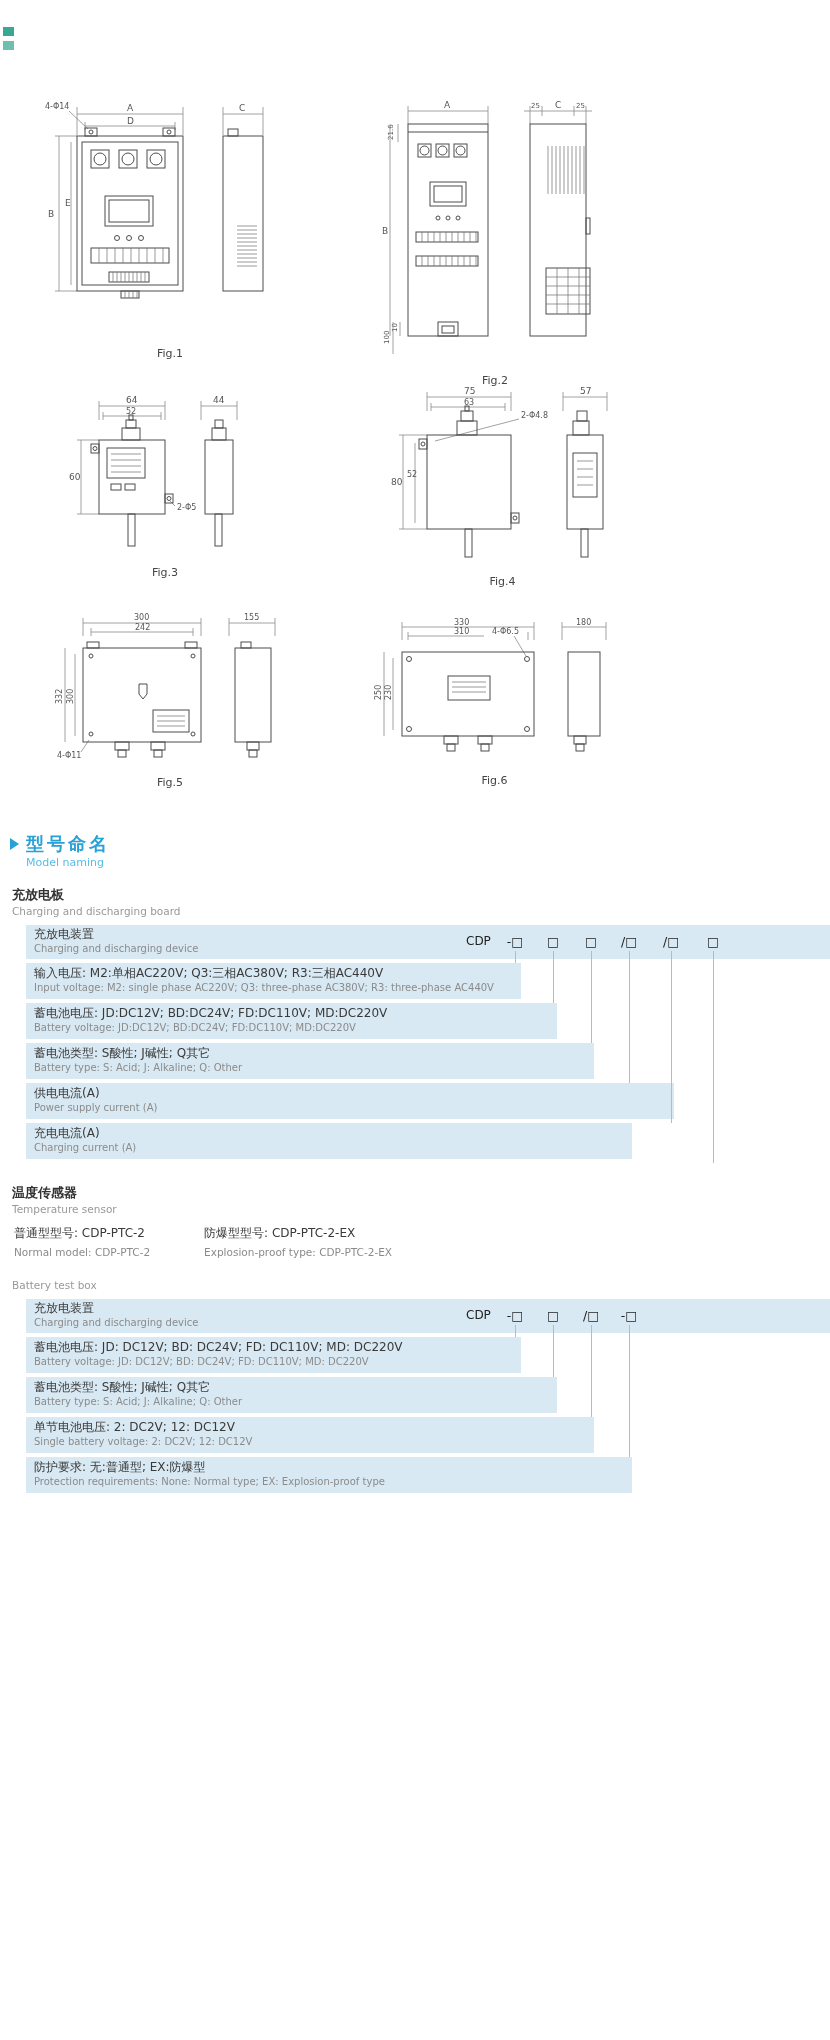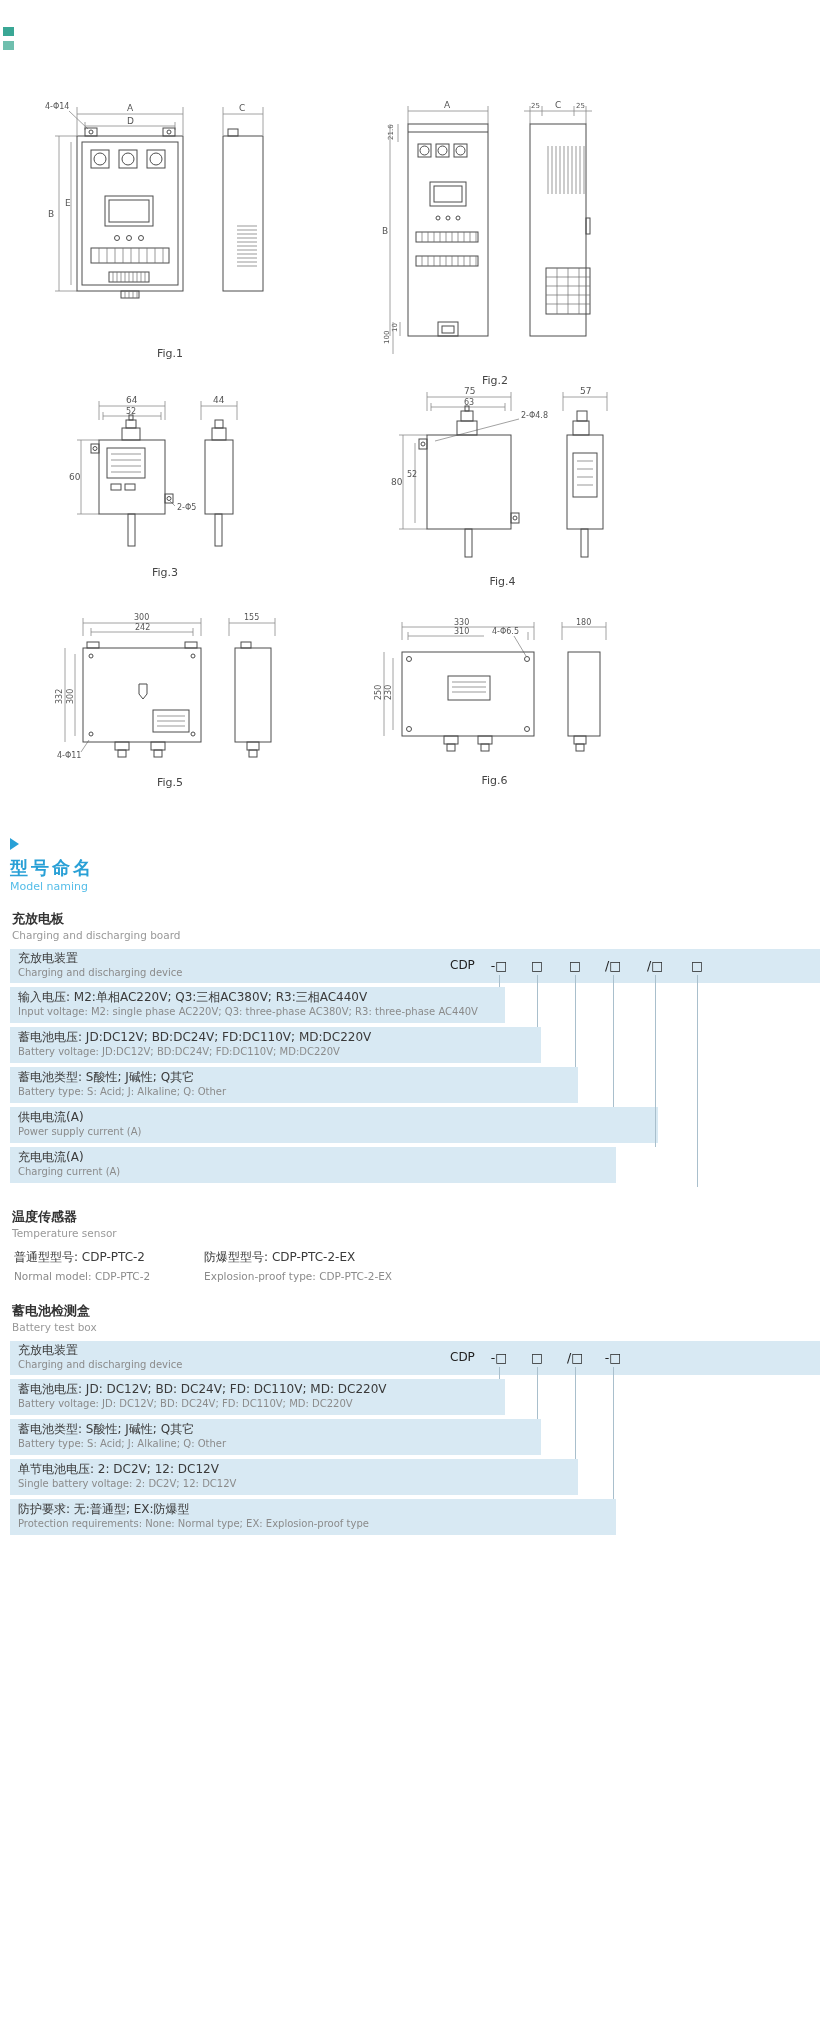--- a/index.html
+++ b/index.html
@@ -17,30 +17,30 @@
   .fig svg rect,.fig svg line,.fig svg circle,.fig svg path{stroke:#4d4d4d;stroke-width:1;fill:none;}
   .fig svg .dim{stroke:#8a8a8a;stroke-width:0.8;}
   .fig svg .thin{stroke:#6f6f6f;stroke-width:0.7;}
   .fig svg text{stroke:none;fill:#555;font-size:9px;font-family:"DejaVu Sans",sans-serif;}
   .fig svg text.f8{font-size:8px;}
   .fig svg text.f7{font-size:7px;}
   .fig-label{font-size:11px;color:#444;text-align:center;margin-top:14px;}
 
   
   .naming{position:absolute;left:10px;top:833px;width:810px;}
-  .sec-head{display:flex;align-items:flex-start;gap:7px;margin:0 0 14px 0;flex-direction:column;}
+  .sec-head{display:flex;align-items:flex-start;gap:7px;margin:0 0 14px 0;}
   .tri{width:0;height:0;border-left:9px solid #29a0d6;border-top:6px solid transparent;border-bottom:6px solid transparent;margin-top:5px;}
   .sec-zh{font-size:18px;font-weight:bold;color:#29a0d6;letter-spacing:3px;line-height:22px;}
   .sec-en{font-size:11px;color:#55bde8;margin-top:1px;}
 
   .sub-head{margin:18px 0 8px 2px;}
   .sub-zh{font-size:13px;font-weight:bold;color:#333;line-height:16px;}
   .sub-en{font-size:10.5px;color:#999;margin-top:2px;}
 
-  .mtable{position:relative;}
+  .mtable{position:relative;margin-left:16px;}
   .mrow{background:#d8e9f3;height:36px;box-sizing:border-box;padding:3px 8px 0 8px;margin-bottom:4px;}
   .mrow.device{height:34px;width:810px;position:relative;padding-top:2px;}
   .zh{font-size:12px;color:#3a3a3a;line-height:15px;white-space:nowrap;}
   .en{font-size:10px;color:#8b8b8b;line-height:13px;white-space:nowrap;}
   .prefix{position:absolute;left:440px;top:9px;font-size:12px;color:#222;}
   .slot{position:absolute;top:9px;width:26px;text-align:center;font-size:12.5px;color:#222;}
   .s0{left:476px}.s1{left:514px}.s2{left:552px}.s3{left:590px}.s4{left:632px}.s5{left:674px}
   .vl{position:absolute;width:1px;background:#a9bfcc;top:26px;}
   .x0{left:489px}.x1{left:527px}.x2{left:565px}.x3{left:603px}.x4{left:645px}.x5{left:687px}
   .h0{height:12px}.h1{height:52px}.h2{height:92px}.h3{height:132px}.h4{height:172px}.h5{height:212px}
@@ -427,21 +427,20 @@
         <span class="tm-zh c1">普通型型号: CDP-PTC-2</span>
         <span class="tm-zh">防爆型型号: CDP-PTC-2-EX</span>
       </div>
       <div class="tm-row">
         <span class="tm-en c1">Normal model: CDP-PTC-2</span>
         <span class="tm-en">Explosion-proof type: CDP-PTC-2-EX</span>
       </div>
     </div>
 
     <div class="sub-head" style="margin-top:18px;">
-      <div class="sub-zh">蓄电池检测盒</div>
       <div class="sub-en">Battery test box</div>
     </div>
 
     <div class="mtable">
       <div class="mrow device">
         <div class="zh">充放电装置</div>
         <div class="en">Charging and discharging device</div>
         <span class="prefix">CDP</span>
         <span class="slot s0">-□</span>
         <span class="slot s1">□</span>

